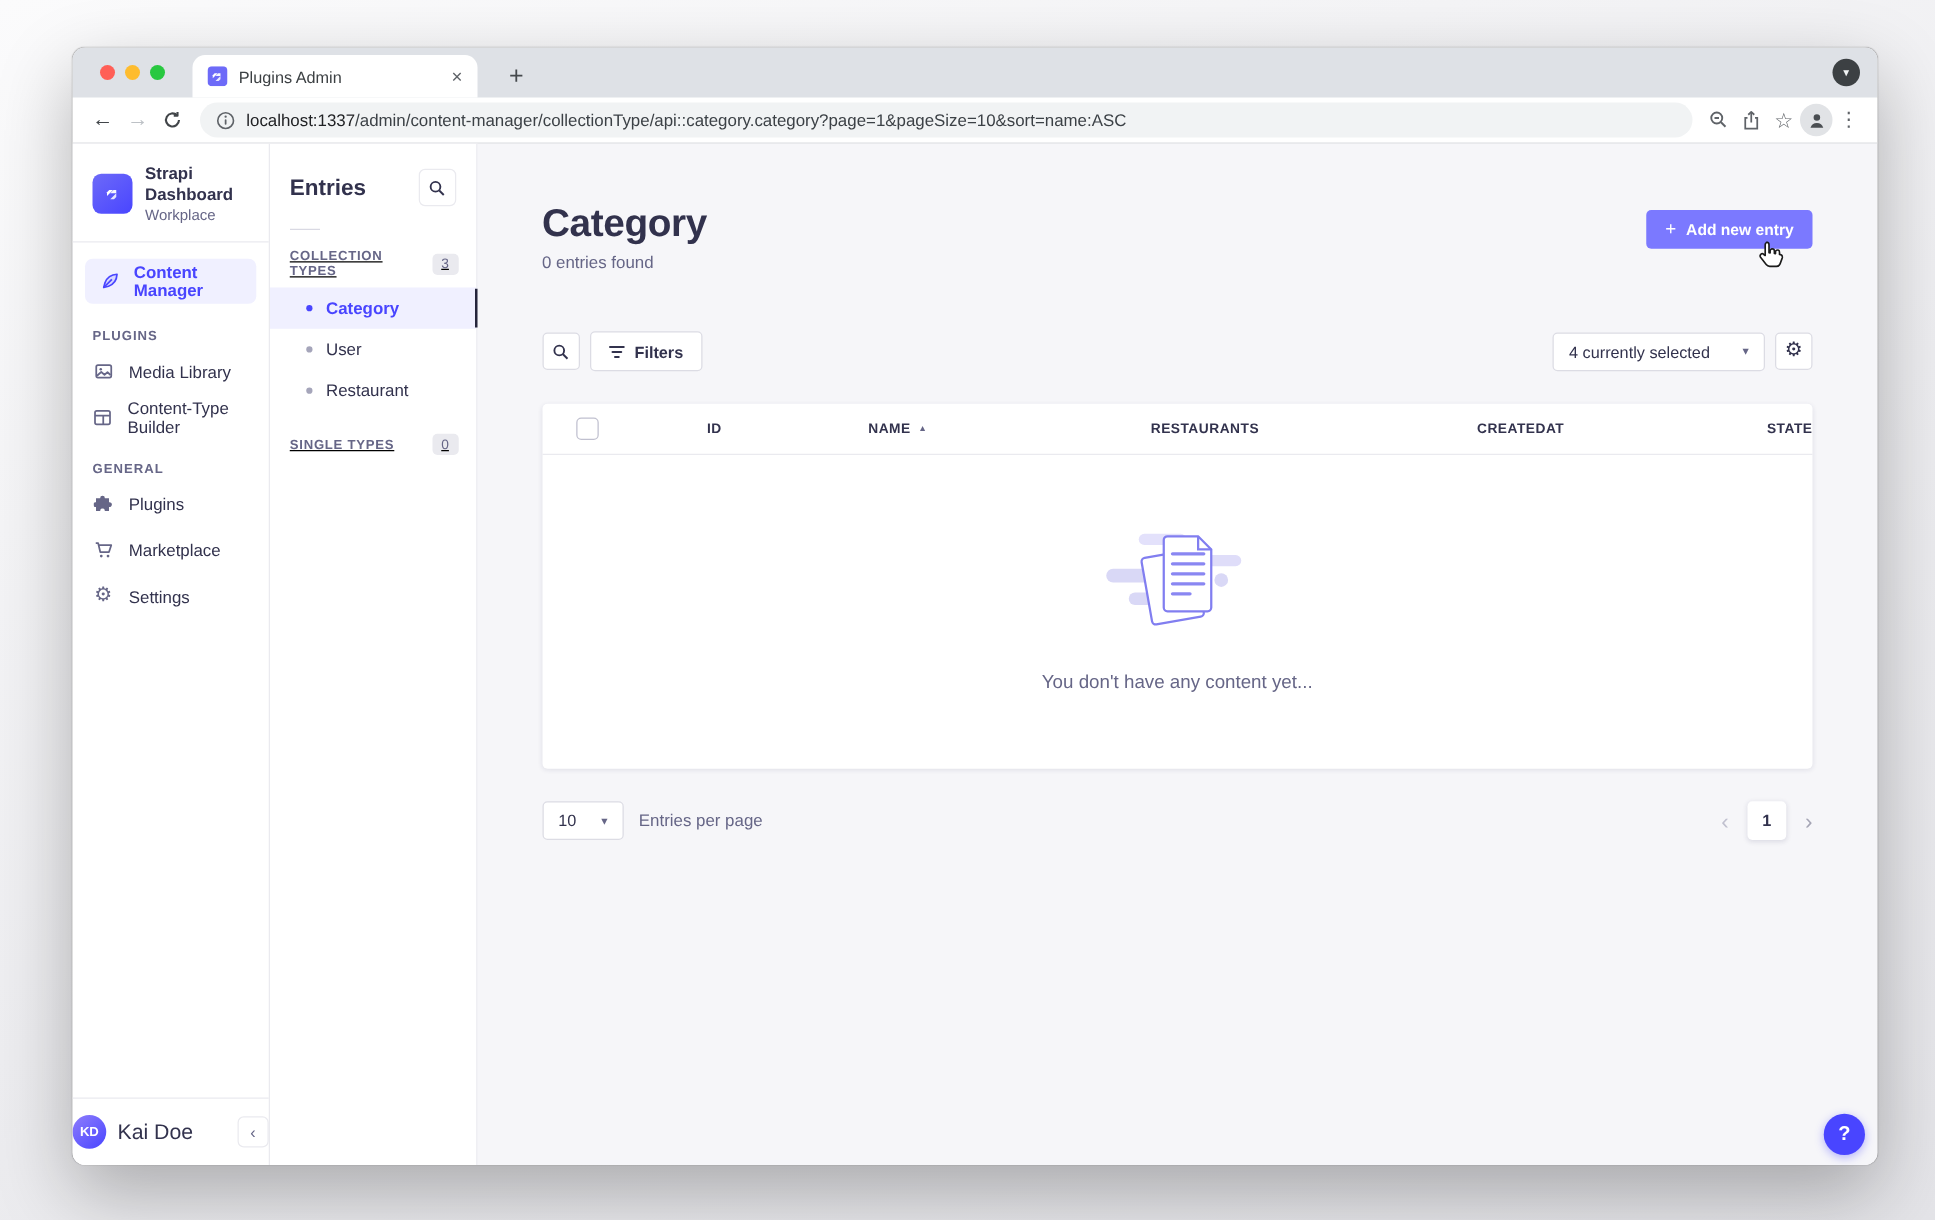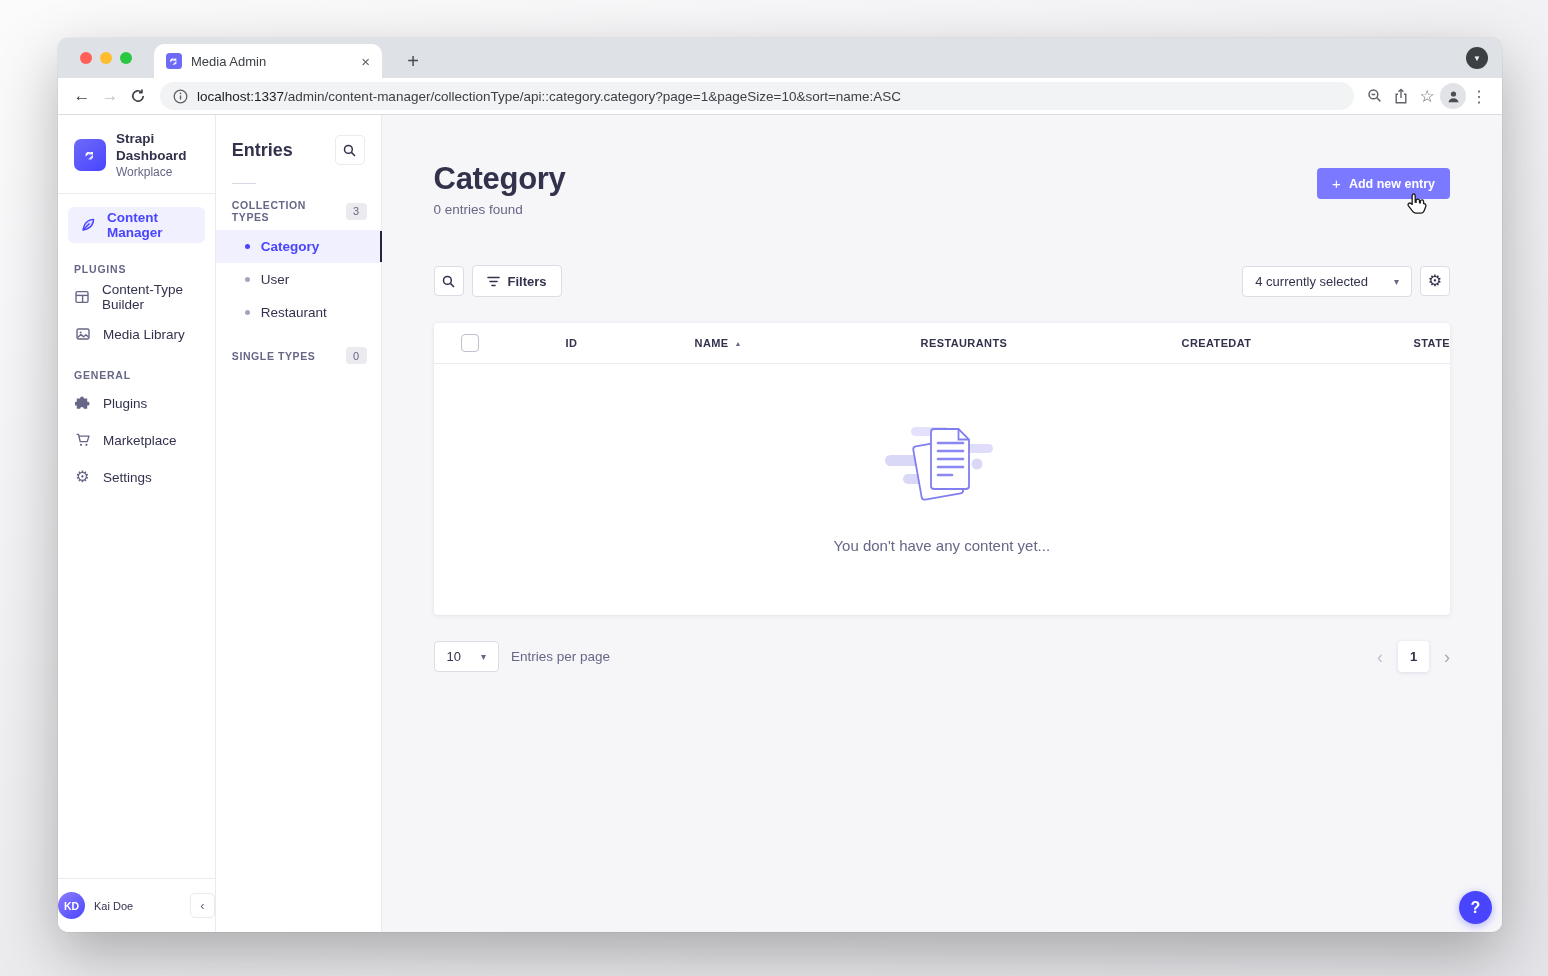--- a/index.html
+++ b/index.html
@@ -47,29 +47,29 @@
   .brand-sub { font-size:12px; color:#666687; }
   .sb1-div { border-top:1px solid #eaeaef; }
   .cm-item { margin:13px 10px 4px; height:36px; background:#f0f0ff; border-radius:6px; display:flex; align-items:center; gap:11px; padding:0 12px; color:#4945ff; font-size:13.5px; font-weight:600; cursor:pointer; }
   .sec-label { padding:16px 16px 4px; font-size:10.5px; font-weight:bold; letter-spacing:.8px; color:#666687; }
   .sb1-item { height:37px; display:flex; align-items:center; gap:12px; padding:0 16px; font-size:13.5px; color:#32324d; cursor:pointer; }
   .sb1-item .ic, .cm-item .ic { width:17px; display:flex; justify-content:center; color:#666687; }
   .gear-glyph { font-size:16px; line-height:1; }
   .sb1-spacer { flex:1; }
   .user-row { border-top:1px solid #eaeaef; padding:13px 0; display:flex; align-items:center; gap:9px;justify-content:space-between; }
   .user-av { width:27px; height:27px; border-radius:50%; background:linear-gradient(140deg,#8e7dfc,#4945ff); color:#fff; font-size:10.5px; font-weight:bold; display:flex; align-items:center; justify-content:center; }
-  .user-name { font-size:11px; color:#32324d; }
+  .user-name { font-size:17px; color:#32324d; }
   .collapse-btn { margin-left:auto; width:25px; height:25px; border:1px solid #eaeaef; border-radius:5px; background:#fff; display:flex; align-items:center; justify-content:center; color:#666687; font-size:13px; cursor:pointer; }
   
   .sb2 { width:208px; background:#fff; border-right:1px solid #eaeaef; padding-top:20px; }
   .sb2-head { display:flex; align-items:center; justify-content:space-between; padding:0 16px; }
   .sb2-title { font-size:18px; font-weight:bold; color:#32324d; }
   .sb2-search { width:30px; height:30px; border:1px solid #eaeaef; border-radius:5px; background:#fff; display:flex; align-items:center; justify-content:center; color:#32324d; cursor:pointer; }
   .sb2-div { width:24px; border-top:1px solid #d9d9e3; margin:18px 0 2px 16px; }
-  .group-row { display:flex; align-items:center; justify-content:space-between; padding:13px 14px 7px 16px; }
+  .group-row { display:flex; align-items:center; justify-content:space-between; padding:13px 14px 7px 16px;text-decoration:underline; }
   .group-label { font-size:10.5px; font-weight:bold; letter-spacing:.6px; color:#666687; }
   .badge { min-width:21px; height:17px; padding:0 6px; background:#eaeaef; border-radius:4px; font-size:11px; color:#666687; display:flex; align-items:center; justify-content:center; }
   .ct-item { height:33px; display:flex; align-items:center; gap:11px; padding:0 16px 0 29px; font-size:13.5px; color:#32324d; cursor:pointer; position:relative; }
   .bullet { width:5px; height:5px; border-radius:50%; background:#a5a5ba; flex:0 0 auto; }
   .ct-item.active { background:#f0f0ff; color:#4945ff; font-weight:600; }
   .ct-item.active .bullet { background:#4945ff; }
   .ct-item.active::after { content:""; position:absolute; right:-1px; top:1px; bottom:1px; width:2px; background:#25253c; }
   
   .main { flex:1; padding:0 52px; position:relative; }
   .main-header { margin-top:46px; display:flex; justify-content:space-between; align-items:flex-start; }
@@ -114,21 +114,21 @@
     </div>
     <div class="tab">
       <span>
         <svg width="16" height="16" viewBox="0 0 16 16">
             <rect width="16" height="16" rx="3.5" fill="#6d6af8"></rect>
             <path d="M4.2 9.6 8.2 5.6 H5.7 L4.2 7.1 Z" fill="#fff"></path>
             <path d="M6.4 11.8 10.4 7.8 V10.3 L8.9 11.8 Z" fill="#fff" opacity=".85"></path>
             <path d="M6.4 7.8 h4 v-2.2 h-1.8 z" fill="#fff" opacity=".95"></path>
           </svg>
       </span>
-      <span class="tab-title">Media Admin</span>
+      <span class="tab-title">Plugins Admin</span>
       <span class="tab-close">×</span>
     </div>
     <div class="newtab">+</div>
     <div class="rec-dot">▼</div>
   </div>
 
   <div class="navbar">
     <div class="nav-btn">←</div>
     <div class="nav-btn disabled">→</div>
     <div class="nav-btn">
@@ -196,36 +196,36 @@
               <path d="M3 13 9.5 6.5"></path>
             </svg>
         </span>
         <span>Content Manager</span>
       </div>
 
       <div class="sec-label">PLUGINS</div>
       <div class="sb1-item">
         <span class="ic">
           <svg width="16" height="16" viewBox="0 0 16 16" fill="none" stroke="#666687" stroke-width="1.4">
+              <rect x="2" y="3" width="12" height="10" rx="1.4"></rect>
+              <circle cx="5.6" cy="6.4" r="1" fill="#666687" stroke="none"></circle>
+              <path d="M2.6 11.6 6 8.6l2.6 2.2 2.4-2 2.4 2.2" stroke-linejoin="round"></path>
+            </svg>
+        </span>
+        <span>Media Library</span>
+      </div>
+      <div class="sb1-item">
+        <span class="ic">
+          <svg width="16" height="16" viewBox="0 0 16 16" fill="none" stroke="#666687" stroke-width="1.4">
               <rect x="2" y="2.6" width="12" height="10.8" rx="1.4"></rect>
               <path d="M2 6.4h12"></path>
               <path d="M8.6 6.4v7"></path>
             </svg>
         </span>
         <span>Content-Type Builder</span>
-      </div>
-      <div class="sb1-item">
-        <span class="ic">
-          <svg width="16" height="16" viewBox="0 0 16 16" fill="none" stroke="#666687" stroke-width="1.4">
-              <rect x="2" y="3" width="12" height="10" rx="1.4"></rect>
-              <circle cx="5.6" cy="6.4" r="1" fill="#666687" stroke="none"></circle>
-              <path d="M2.6 11.6 6 8.6l2.6 2.2 2.4-2 2.4 2.2" stroke-linejoin="round"></path>
-            </svg>
-        </span>
-        <span>Media Library</span>
       </div>
 
       <div class="sec-label">GENERAL</div>
       <div class="sb1-item">
         <span class="ic">
           <svg width="16" height="16" viewBox="0 0 16 16" fill="#666687">
               <path d="M7 1.6a1.9 1.9 0 0 1 1.9 1.9h3.3v3.3a1.9 1.9 0 1 1 0 3.7v3.3H8.9a1.9 1.9 0 1 0-3.8 0H1.8v-3.3a1.9 1.9 0 1 1 0-3.7V3.5h3.3A1.9 1.9 0 0 1 7 1.6z"></path>
             </svg>
         </span>
         <span>Plugins</span>

